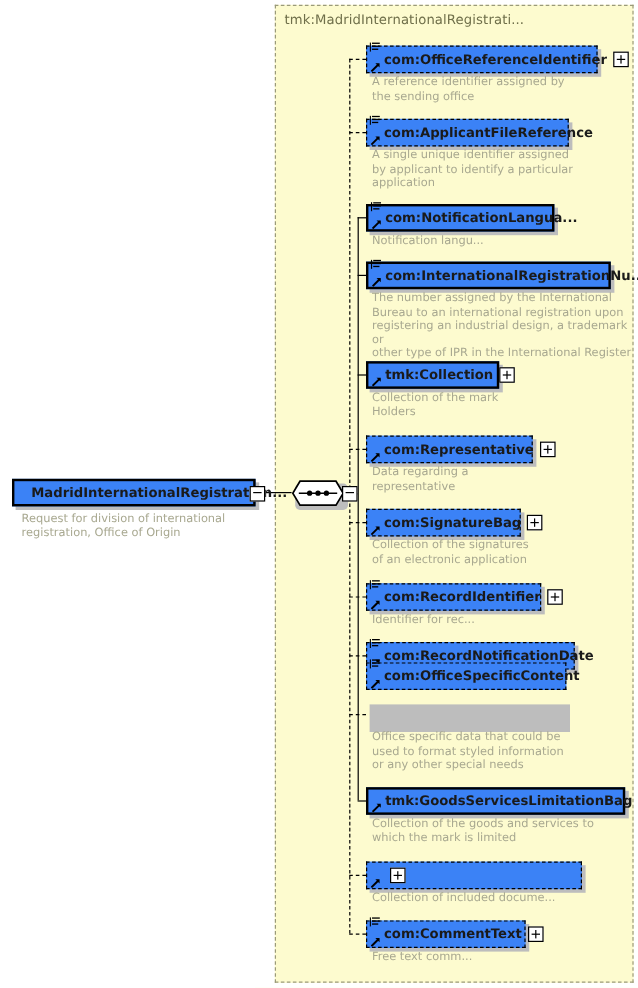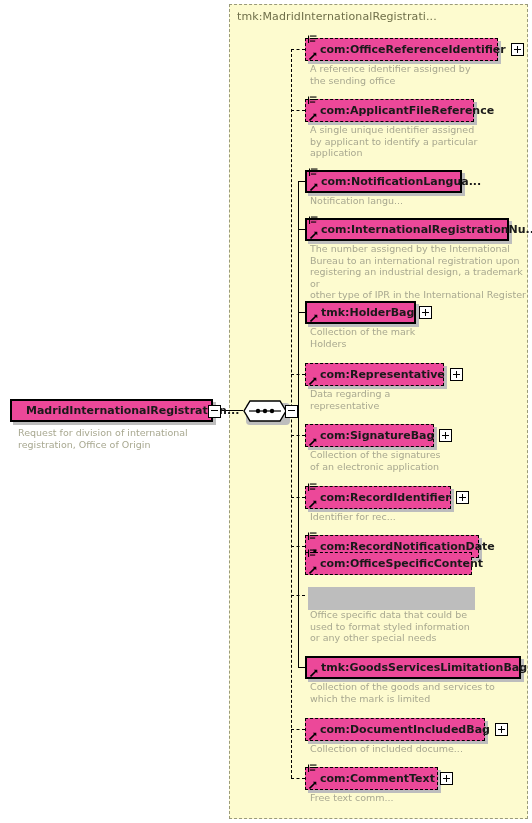--- a/index.html
+++ b/index.html
@@ -17,21 +17,21 @@
     border:1px dashed #9a9a7a;
     box-sizing:border-box;
   }
   .ct-title{
     position:absolute;left:237px;top:10px;
     font-size:11px;color:#6f6f4a;
     letter-spacing:.1px;white-space:nowrap;
   }
   .node{
     position:relative;
-    background:#ec4899;
+    background:#3b82f6;
     box-sizing:border-box;
     height:23px;
     display:flex;align-items:center;
     padding:0 6px 0 14px;
     font-size:11px;font-weight:bold;color:#1a1a1a;
     white-space:nowrap;
   }
   .node.solid{border:2px solid #000;}
   .node.dashed{border:1px dashed #000;}
   
@@ -198,21 +198,21 @@
 Bureau to an international registration upon
 registering an industrial design, a trademark or
 other type of IPR in the International Register</div>
       <div class="ln h" style="left:298px;top:312px;width:7px;"></div>
       <div class="node-shadow" style="left:308px;top:304px;width:111px;height:23px;position:absolute;"></div>
       <div class="node solid" style="position:absolute;left:305px;top:301px;width:111px;z-index:2;">
         <span class="g-arrow"><svg viewBox="0 0 8 8" width="8" height="8">
             <path d="M0.5 7.5 L6.5 1.5" stroke="#000" stroke-width="1.6" fill="none"></path>
             <path d="M7.3 0.7 L7.3 4.2 L3.8 0.7 Z" fill="#000"></path>
           </svg></span>
-        <span>tmk:HolderBag</span>
+        <span>tmk:Collection</span>
         <span class="exp plus"></span>
       </div>
       <div class="note" style="left:310px;top:326px;width:225px;">Collection of the mark
 Holders</div>
       <div class="dl h" style="left:291px;top:374px;width:14px;"></div>
       <div class="node-shadow" style="left:308px;top:366px;width:139px;height:23px;position:absolute;"></div>
       <div class="node dashed" style="position:absolute;left:305px;top:363px;width:139px;z-index:2;">
         <span class="g-arrow"><svg viewBox="0 0 8 8" width="8" height="8">
             <path d="M0.5 7.5 L6.5 1.5" stroke="#000" stroke-width="1.6" fill="none"></path>
             <path d="M7.3 0.7 L7.3 4.2 L3.8 0.7 Z" fill="#000"></path>
@@ -296,21 +296,20 @@
       </div>
       <div class="note" style="left:310px;top:681px;width:225px;">Collection of the goods and services to
 which the mark is limited</div>
       <div class="dl h" style="left:291px;top:729px;width:14px;"></div>
       <div class="node-shadow" style="left:308px;top:721px;width:180px;height:23px;position:absolute;"></div>
       <div class="node dashed" style="position:absolute;left:305px;top:718px;width:180px;z-index:2;">
         <span class="g-arrow"><svg viewBox="0 0 8 8" width="8" height="8">
             <path d="M0.5 7.5 L6.5 1.5" stroke="#000" stroke-width="1.6" fill="none"></path>
             <path d="M7.3 0.7 L7.3 4.2 L3.8 0.7 Z" fill="#000"></path>
           </svg></span>
-        <span>com:DocumentIncludedBag</span>
         <span class="exp plus"></span>
       </div>
       <div class="note" style="left:310px;top:743px;width:225px;">Collection of included docume...</div>
       <div class="dl h" style="left:291px;top:778px;width:14px;"></div>
       <div class="node-shadow" style="left:308px;top:770px;width:133px;height:23px;position:absolute;"></div>
       <div class="node dashed" style="position:absolute;left:305px;top:767px;width:133px;z-index:2;">
         <span class="g-lines"><svg viewBox="0 0 9 9" width="9" height="9">
             <rect x="0" y="0.5" width="1.1" height="7.5" fill="#000"></rect>
             <rect x="2" y="0.5" width="6.5" height="1.1" fill="#000"></rect>
             <rect x="2" y="3" width="6.5" height="1.1" fill="#000"></rect>

